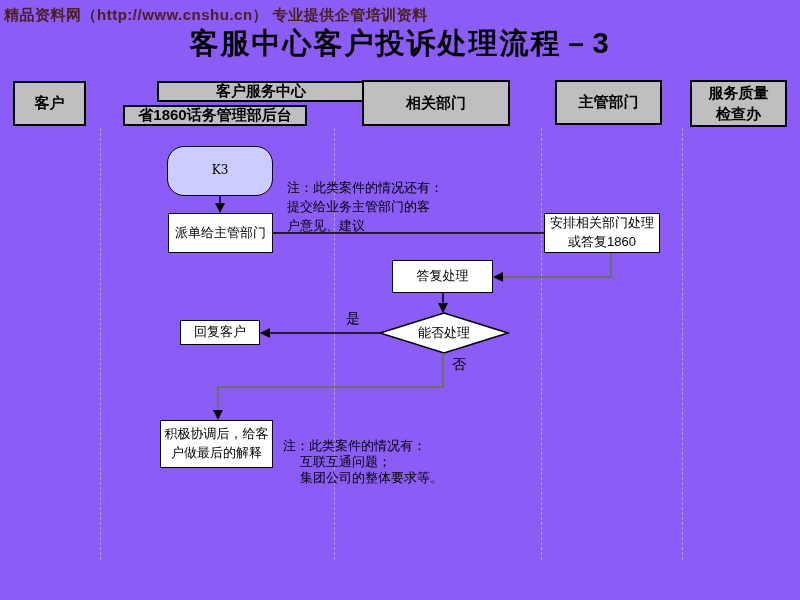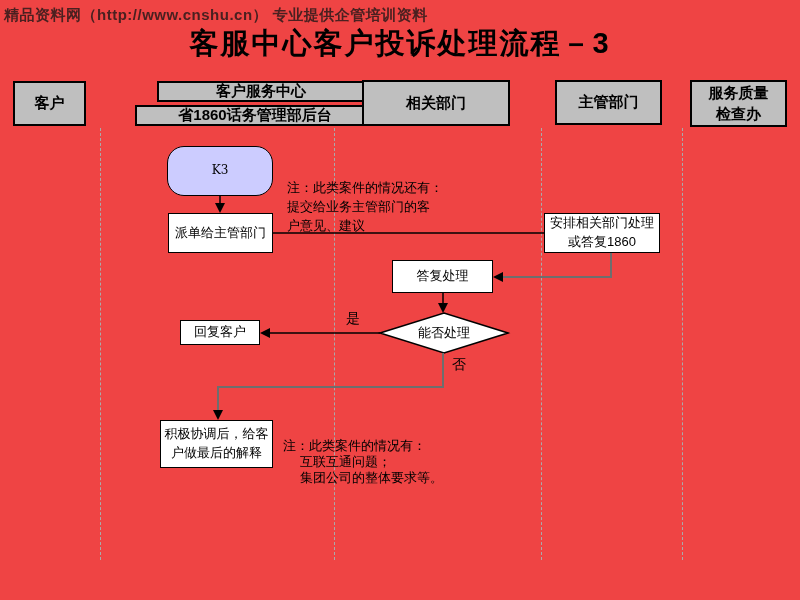--- a/index.html
+++ b/index.html
@@ -5,39 +5,39 @@
   :root{
     --header-fill:#bfbfbf;
     --start-fill:#ccccff;
     --watermark-color:#4a2020;
     --line-color:#000000;
     --connector-gray:#6e6e6e;
     --lane-line:#aaaaaa;
   }
   html,body{margin:0;padding:0;background:#ffffff;}
   .page{
-    position:relative;width:800px;height:600px;background:#ef4444;overflow:hidden;
+    position:relative;width:800px;height:600px;background:#8b5cf6;overflow:hidden;
     font-family:"Liberation Sans","DejaVu Sans",sans-serif;color:#000;text-decoration:underline;
   }
   .watermark{
     position:absolute;left:4px;top:6px;font-size:15px;font-weight:bold;
     color:var(--watermark-color);white-space:nowrap;letter-spacing:0.5px;
   }
   .title{
     position:absolute;left:0;top:24px;width:100%;text-align:center;
     font-size:29px;font-weight:bold;letter-spacing:2px;white-space:nowrap;
   }
   .hdr{
     position:absolute;box-sizing:border-box;background:var(--header-fill);
     border:2px solid #000;display:flex;align-items:center;justify-content:center;
     font-size:15px;font-weight:bold;text-align:center;line-height:1.35;
   }
   .hdr-customer{left:13px;top:81px;width:73px;height:45px;}
   .hdr-service{left:125px;top:81px;width:208px;height:21px;margin-left:32px;}
-  .hdr-backstage{left:135px;top:105px;width:240px;height:21px;}
+  .hdr-backstage{left:123px;top:105px;width:184px;height:21px;}
   .hdr-related{left:362px;top:80px;width:148px;height:46px;}
   .hdr-supervisor{left:555px;top:80px;width:107px;height:45px;}
   .hdr-quality{left:690px;top:80px;width:97px;height:47px;}
   .hdr-quality .wrapspan{display:block;width:64px;margin:0 auto;}
   .lane-sep{
     position:absolute;top:128px;height:432px;width:0;
     border-left:1px dashed var(--lane-line);
   }
   .node{
     position:absolute;box-sizing:border-box;background:#fff;border:1.5px solid var(--line-color);

